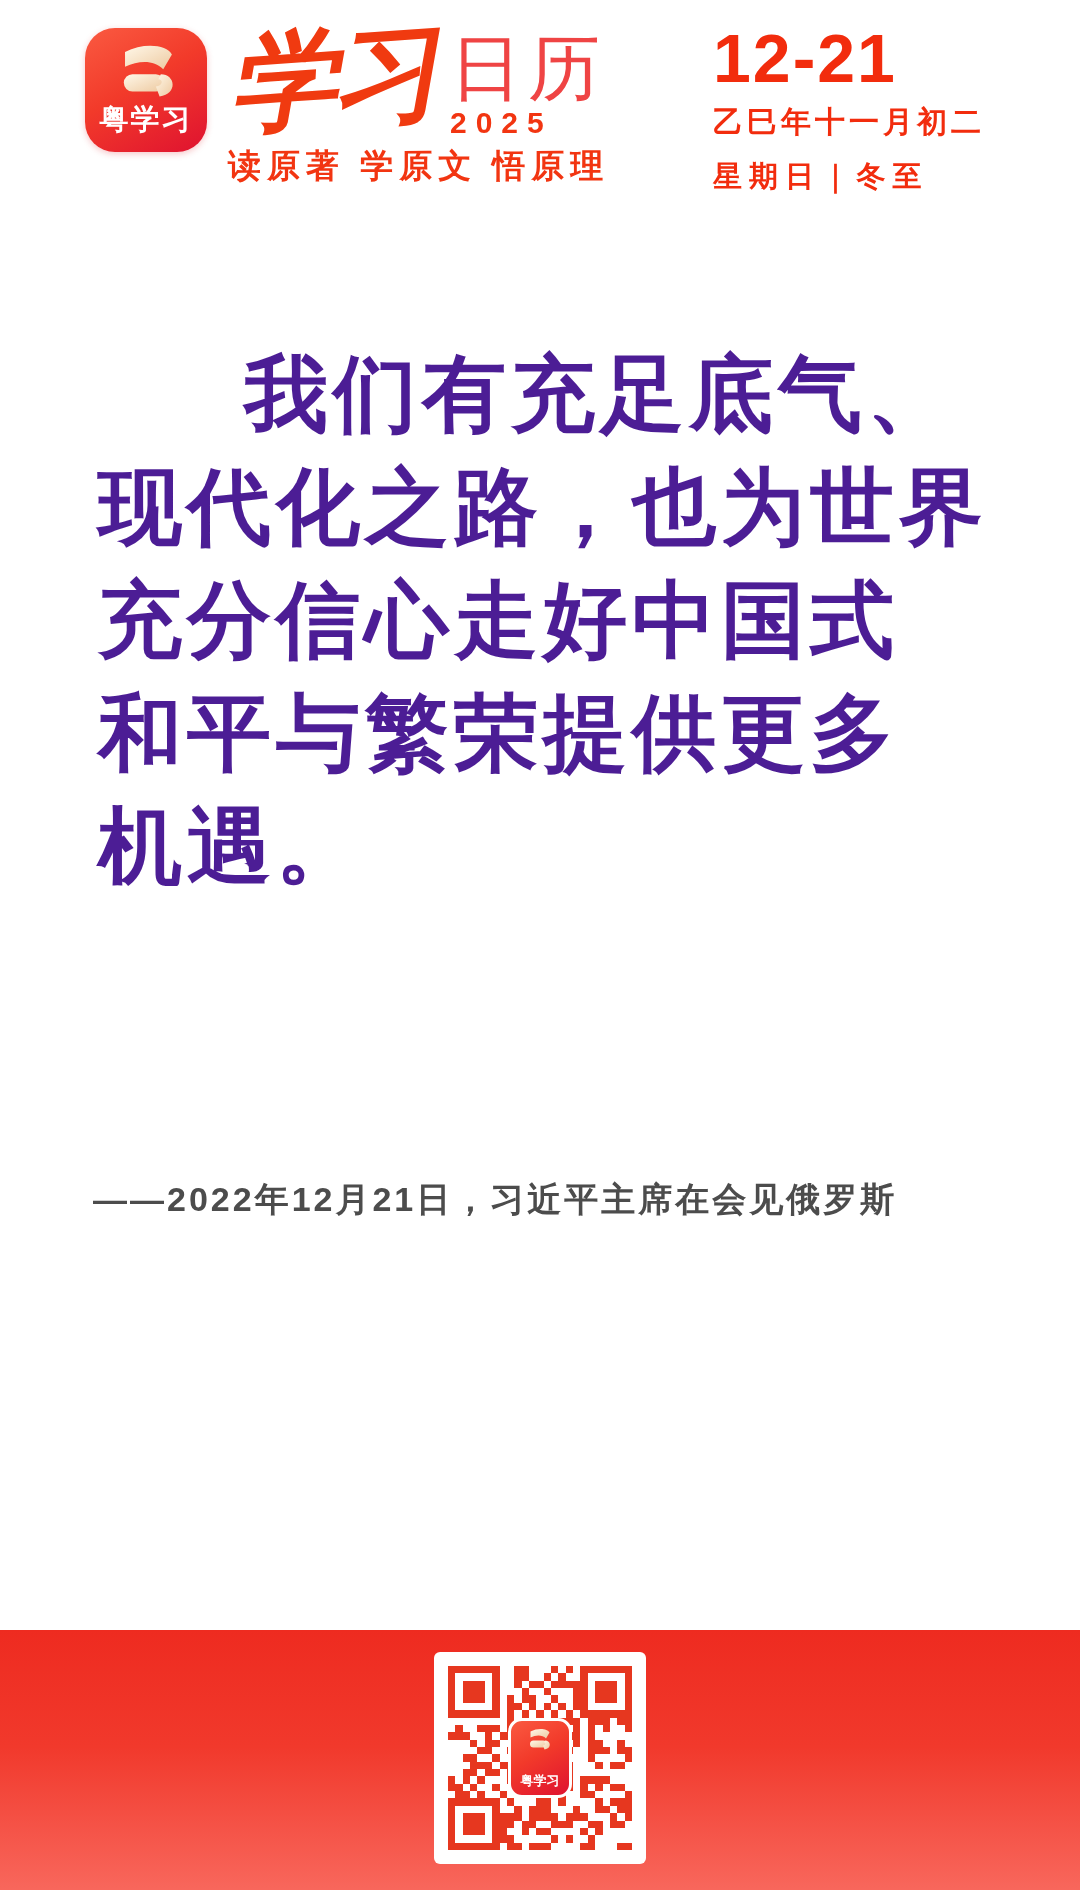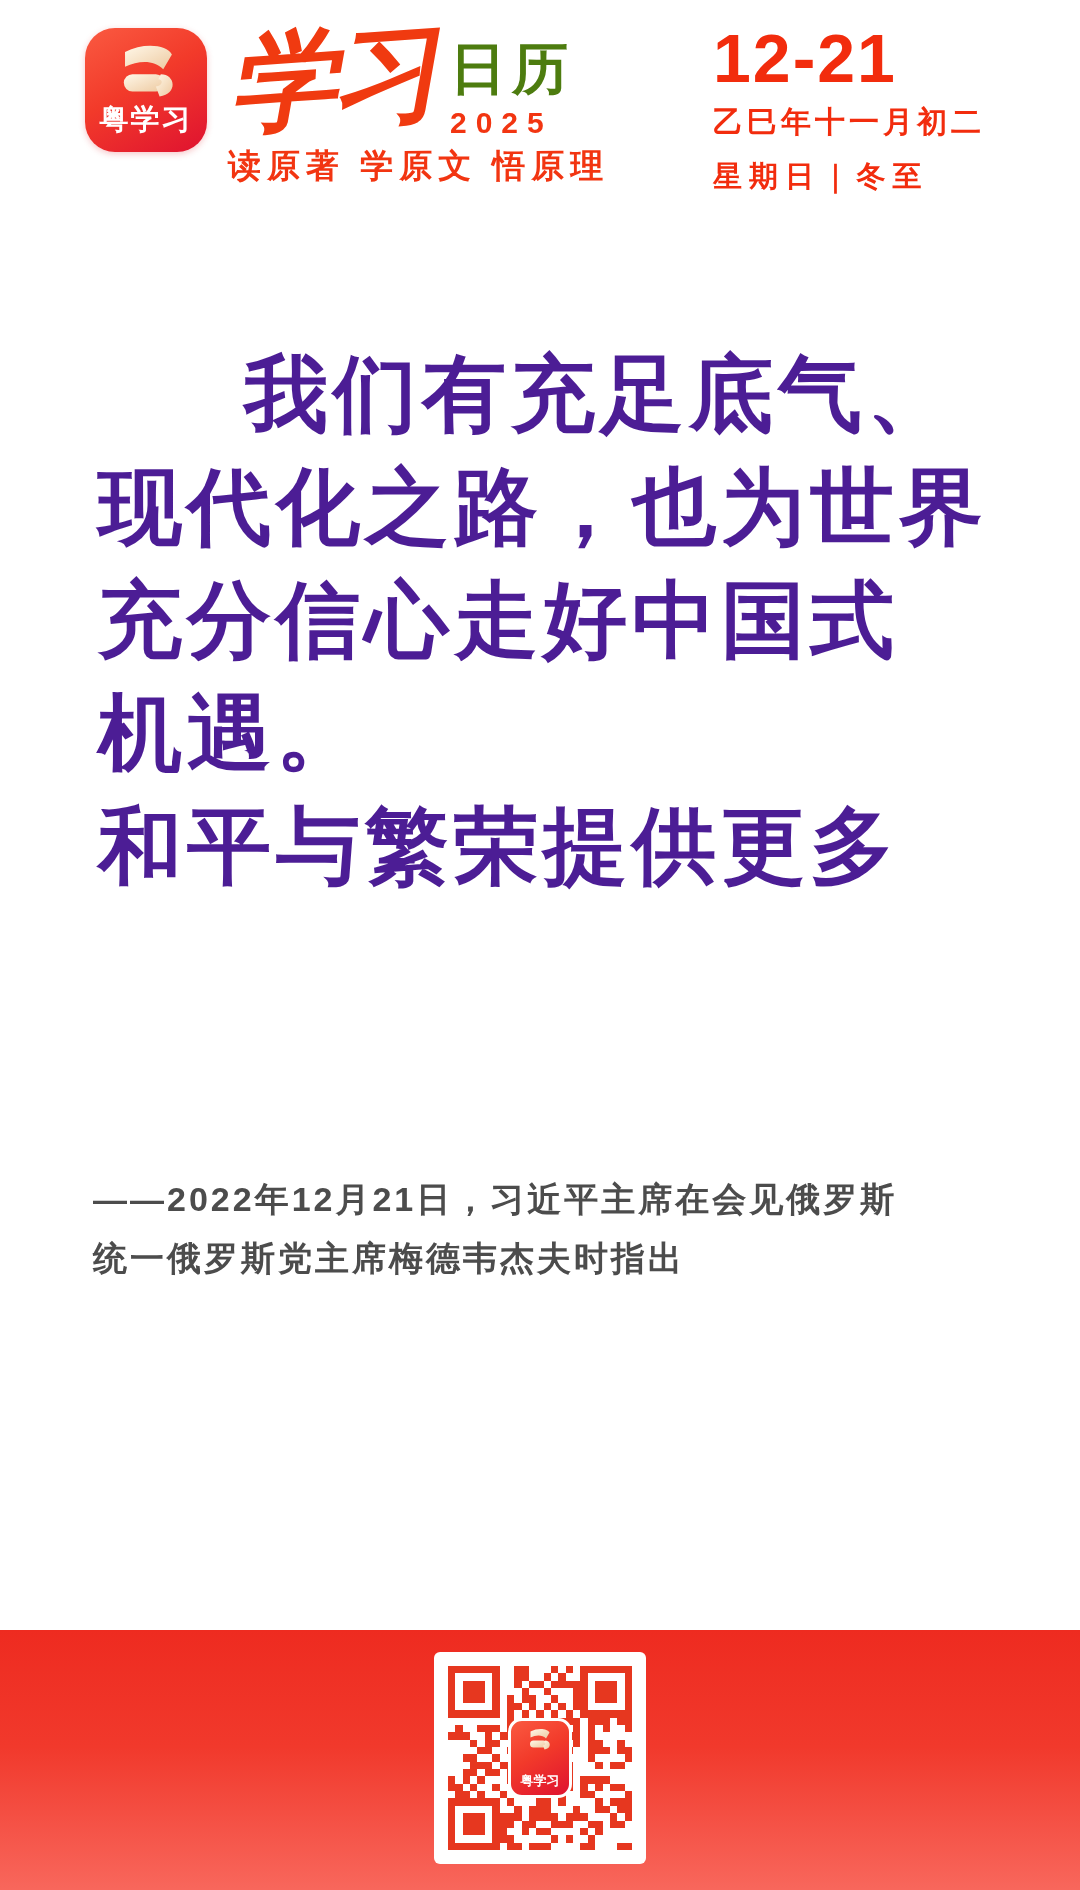--- a/index.html
+++ b/index.html
@@ -13,22 +13,22 @@
   .app-icon svg{position:absolute;left:24px;top:14px;}
   .app-icon .app-label{position:absolute;left:0;right:0;bottom:12px;text-align:center;
             color:#fff;font-weight:bold;font-size:29px;letter-spacing:2px;}
 
   .brand{position:absolute;left:228px;top:18px;width:370px;}
   .brand-row{display:flex;align-items:flex-start;}
   .calligraphy{font-family:"DejaVu Serif", serif;font-style:italic;font-weight:900;
                font-size:108px;line-height:118px;color:#f03a10;transform:rotate(-4deg);
                letter-spacing:-6px;white-space:nowrap;}
   .calendar-col{margin-left:18px;padding-top:22px;}
-  .calendar-word{font-family:"Liberation Serif", serif;font-weight:700;font-size:56px;
-                 line-height:58px;color:#4d7c0f;letter-spacing:6px;white-space:nowrap;}
+  .calendar-word{font-family:"Liberation Serif", serif;font-weight:400;font-size:72px;
+                 line-height:58px;color:#ef4444;letter-spacing:6px;white-space:nowrap;}
   .calendar-year{margin-top:8px;font-size:30px;font-weight:700;color:#f23511;
                  letter-spacing:9px;white-space:nowrap;}
   .tagline{margin-top:4px;font-size:33px;font-weight:700;color:#f23511;
            letter-spacing:6px;white-space:nowrap;}
 
   .date-block{position:absolute;right:95px;top:22px;text-align:left;color:#f22c0d;}
   .date-day{font-size:68px;font-weight:800;letter-spacing:2px;line-height:72px;}
   .date-lunar{margin-top:8px;font-size:30px;font-weight:700;letter-spacing:4px;}
   .date-week{margin-top:14px;font-size:29px;font-weight:700;letter-spacing:7px;}
 
@@ -93,27 +93,26 @@
   <div class="date-block">
     <div class="date-day">12-21</div>
     <div class="date-lunar">乙巳年十一月初二</div>
     <div class="date-week">星期日｜冬至</div>
   </div>
 
   <div class="quote">
     <div class="q-line indent">我们有充足底气、</div>
     <div class="q-line">现代化之路，也为世界</div>
     <div class="q-line">充分信心走好中国式</div>
+    <div class="q-line">和平与繁荣提供更多</div>
     <div class="q-line">机遇。</div>
-    <div class="q-line">和平与繁荣提供更多</div>
   </div>
 
   <div class="attribution">
     <div class="a-line">——2022年12月21日，习近平主席在会见俄罗斯</div>
-    <div class="a-line">统一俄罗斯党主席梅德韦杰夫时指出</div>
   </div>
 
   <div class="footer-band">
     <div class="qr-box">
       <span id="qr-slot">
           <svg width="184" height="184" viewBox="0 0 25 25" shape-rendering="crispEdges" fill="#e6371f">
             <rect x="9" y="0" width="1" height="1"></rect>
             <rect x="10" y="0" width="1" height="1"></rect>
             <rect x="14" y="0" width="1" height="1"></rect>
             <rect x="16" y="0" width="1" height="1"></rect>

